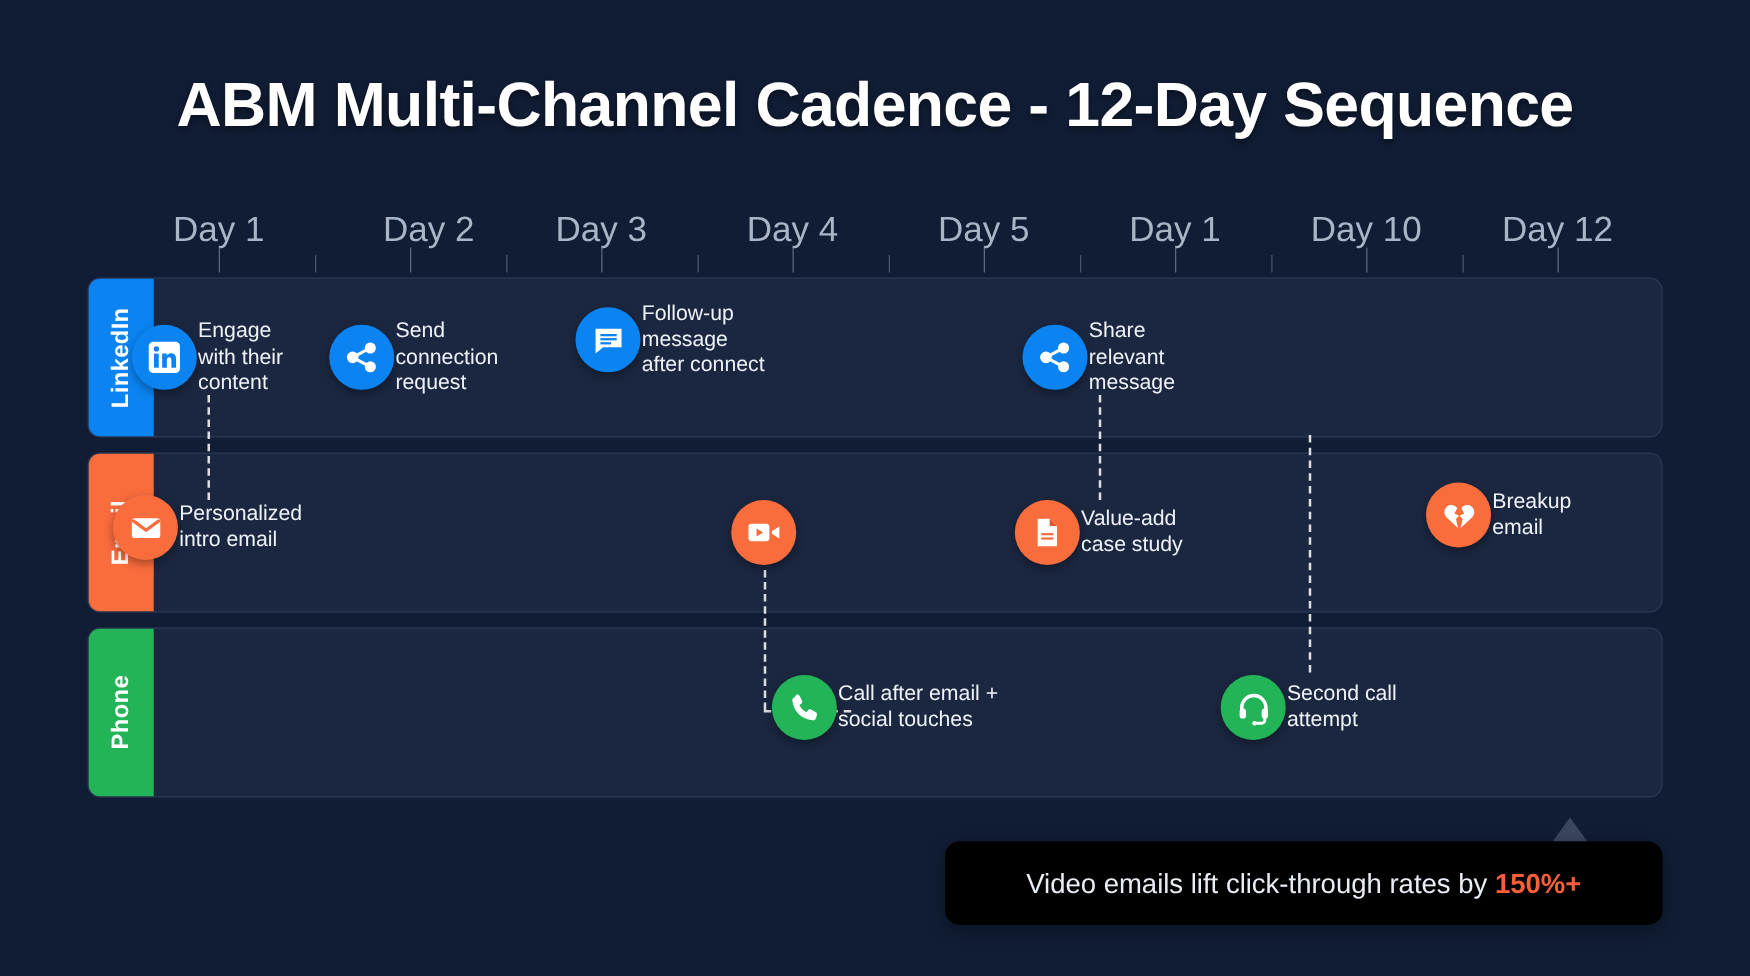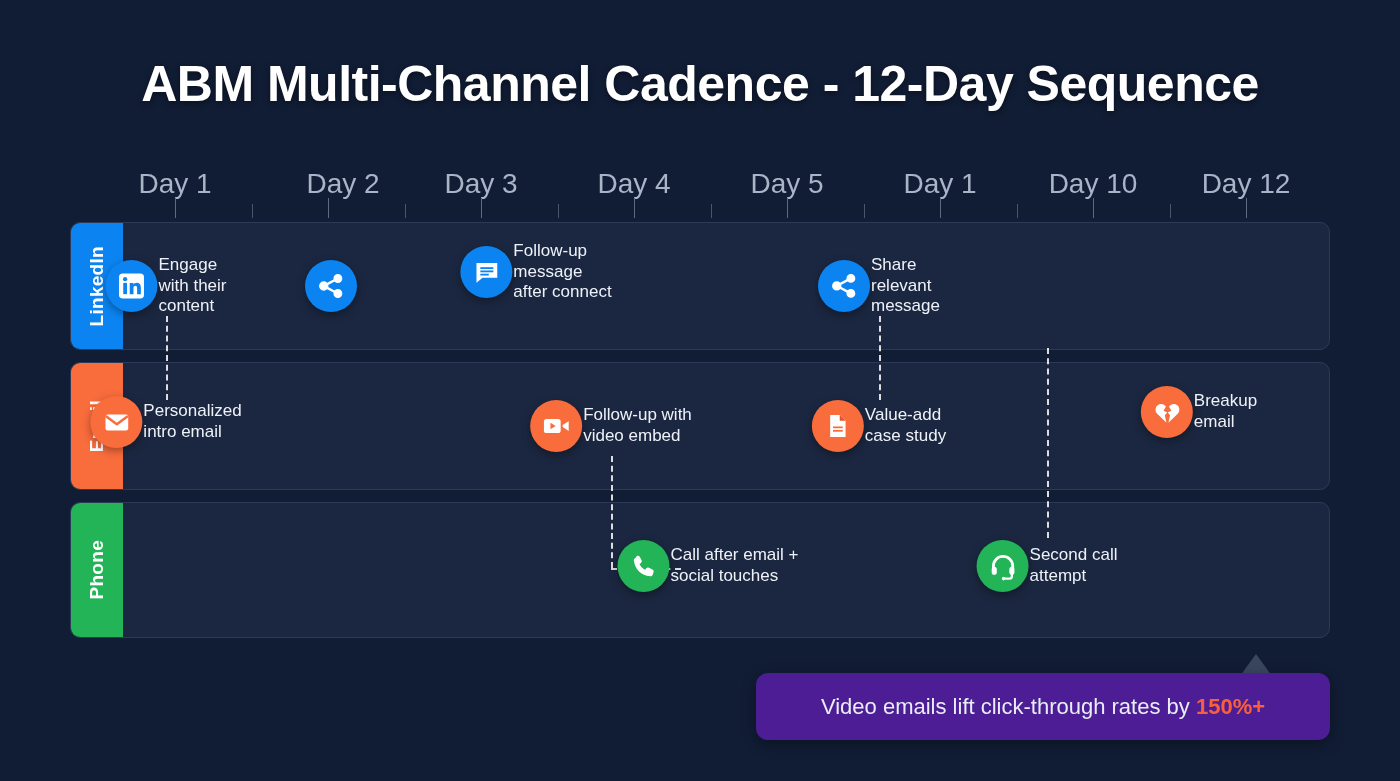--- a/index.html
+++ b/index.html
@@ -81,21 +81,21 @@
   }
   .conn-h {
     position:absolute; height:0; border-top:2px dashed #ffffff;
     opacity:.85;
   }
 
   
   .callout {
     position:absolute; left:756px; top:673px;
     width:574px; height:67px;
-    background:#4c1d95;
+    background:#000000;
     border-radius:12px;
     display:flex; align-items:center; justify-content:center;
     box-shadow:0 4px 14px rgba(0,0,0,.35);
   }
   .callout-tail {
     position:absolute; left:1240px; top:654px;
     width:0; height:0;
     border-left:16px solid transparent;
     border-right:16px solid transparent;
     border-bottom:22px solid #3a465e;
@@ -177,20 +177,23 @@
       <div class="step" style="left: 331px; top: 286px;">
         <div class="bubble" style="background: rgb(11, 132, 242);">
           <svg width="30" height="30" viewBox="0 0 24 24" fill="none" stroke="white" stroke-width="1.9" stroke-linecap="round">
         <circle cx="17.5" cy="6" r="2.6" fill="white"></circle>
             <circle cx="17.5" cy="18" r="2.6" fill="white"></circle>
         <circle cx="6.2" cy="12" r="2.8" fill="white"></circle>
         <line x1="8.6" y1="10.7" x2="15.2" y2="7.2"></line>
             <line x1="8.6" y1="13.3" x2="15.2" y2="16.8"></line>
           </svg>
         </div>
+        <div class="step-label">Send
+connection
+request</div>
       </div>
       <div class="step" style="left: 536px; top: 272px;">
         <div class="bubble" style="background: rgb(11, 132, 242);">
           <svg width="29" height="29" viewBox="0 0 24 24">
             <path d="M3.4 4.2h17.2v12.2H8.4L3.4 20.6z" fill="white"></path>
         <rect x="6.6" y="7.7" width="10.8" height="1.5" fill="#0b84f2"></rect>
         <rect x="6.6" y="10.4" width="10.8" height="1.5" fill="#0b84f2"></rect>
         <rect x="6.6" y="13.1" width="7" height="1.5" fill="#0b84f2"></rect>
           </svg>
         </div>
@@ -223,22 +226,20 @@
 intro email</div>
       </div>
       <div class="step" style="left: 611px; top: 426px;">
         <div class="bubble" style="background: rgb(249, 108, 60);">
           <svg width="30" height="30" viewBox="0 0 24 24">
             <rect x="2.2" y="6.4" width="13.4" height="11.2" rx="2.1" fill="white"></rect>
         <path d="M17.2 11.2 22 8.1v7.8l-4.8-3.1z" fill="white"></path>
         <path d="M7.4 9.4 11.6 12l-4.2 2.6z" fill="#f96c3c"></path>
           </svg>
         </div>
-        <div class="step-label">Follow-up with
-video embed</div>
       </div>
       <div class="step" style="left: 879px; top: 426px;">
         <div class="bubble" style="background: rgb(249, 108, 60);">
           <svg width="28" height="28" viewBox="0 0 24 24">
             <path d="M5.4 2.6h8.2l5 5v13.8H5.4z" fill="white"></path>
         <path d="M13.6 2.6v5h5z" fill="#e0552b"></path>
         <rect x="7.8" y="12.4" width="8.4" height="1.5" fill="#f96c3c"></rect>
         <rect x="7.8" y="15.4" width="8.4" height="1.5" fill="#f96c3c"></rect>
           </svg>
         </div>

